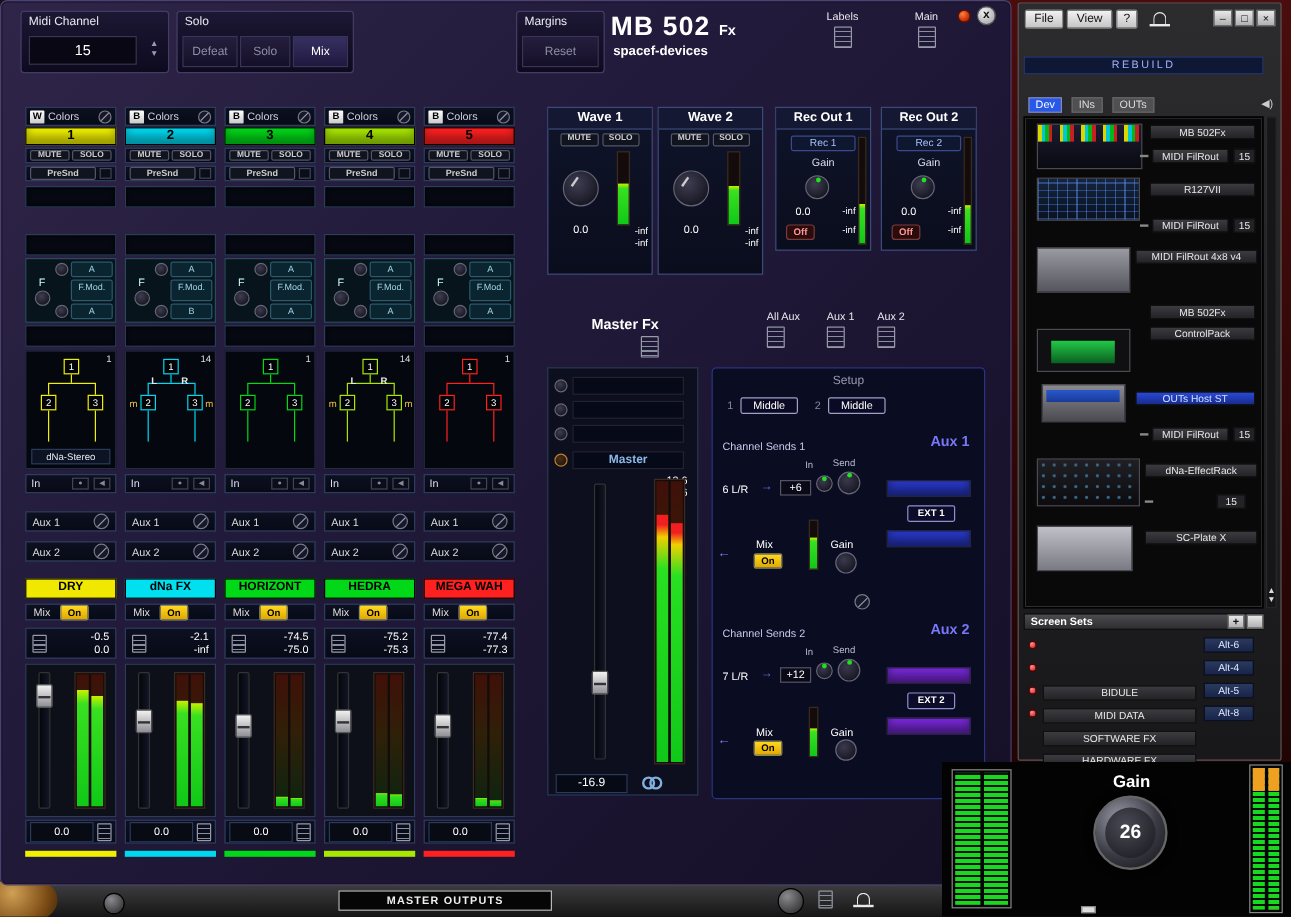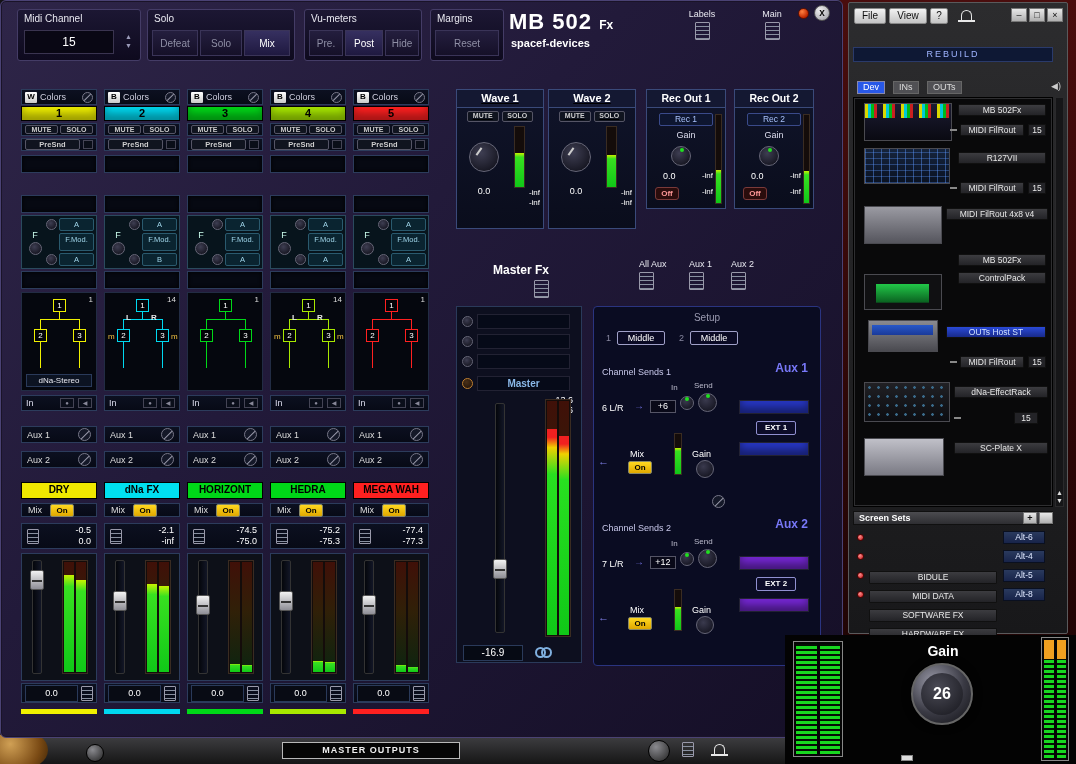--- a/index.html
+++ b/index.html
@@ -122,21 +122,21 @@
     background:linear-gradient(#401008 0%, #302008 45%, #0c2410 100%); }
   .mfill { position:absolute; bottom:0; left:0; right:0;
     background:linear-gradient(#c8f000 0%, #38e020 12%, #10c818 100%); }
   .bot { top:594px; height:20px; display:flex; align-items:center; gap:3px; padding:0 3px; }
   .vbox { flex:1; background:#080b14; border:1px solid #2a3a5a; color:#fff; font-size:9px;
     text-align:center; line-height:15px; height:17px; }
   .uline { position:absolute; left:0; top:620px; width:76px; height:5px; background:var(--ch); }
 
   
   .wave { position:absolute; top:88px; width:88px; height:140px;
-    background:linear-gradient(#10142a,#0a0d1c); border:1px solid #3a4a7a;text-decoration:underline; }
+    background:linear-gradient(#10142a,#0a0d1c); border:1px solid #3a4a7a; }
   .wtitle { height:18px; background:#141832; border-bottom:1px solid #3a4a7a; color:#fff; font-weight:bold;
     font-size:11px; text-align:center; line-height:17px; }
   .wms { display:flex; gap:3px; justify-content:center; padding:3px 10px; }
   .wms .chip { height:11px; }
   .wknob { position:absolute; left:12px; top:52px; width:30px; height:30px; }
   .wknob::after { content:""; position:absolute; left:8px; top:4px; width:2px; height:9px; background:#ccc; transform:rotate(35deg); }
   .wval { position:absolute; left:8px; top:96px; width:38px; text-align:center; color:#fff; font-size:9px; }
   .wmeter { position:absolute; right:18px; top:36px; width:11px; height:62px; background:#140c0a;
     border:1px solid #3a2c22; overflow:hidden; }
   .wpeaks { position:absolute; right:3px; top:98px; text-align:right; color:#fff; font-size:8px; line-height:10px; }
@@ -307,26 +307,20 @@
       <span class="spin">▲<br>▼</span>
     </div>
 
     <div class="tbox" style="left:146px;width:148px">
       <span class="tbox-label">Solo</span>
       <span class="seg" style="left:4px;width:46px">Defeat</span>
       <span class="seg" style="left:52px;width:42px">Solo</span>
       <span class="seg active" style="left:96px;width:46px">Mix</span>
     </div>
 
-    <div class="tbox" style="left:303px;width:118px">
-      <span class="tbox-label">Vu-meters</span>
-      <span class="seg" style="left:4px;width:34px">Pre.</span>
-      <span class="seg active" style="left:40px;width:38px">Post</span>
-      <span class="seg" style="left:80px;width:34px">Hide</span>
-    </div>
 
     <div class="tbox" style="left:429px;width:74px">
       <span class="tbox-label">Margins</span>
       <span class="seg" style="left:4px;width:64px">Reset</span>
     </div>
 
     <div class="win-title">
       <span>MB 502</span>
       <span class="fx">Fx</span>
     </div>

